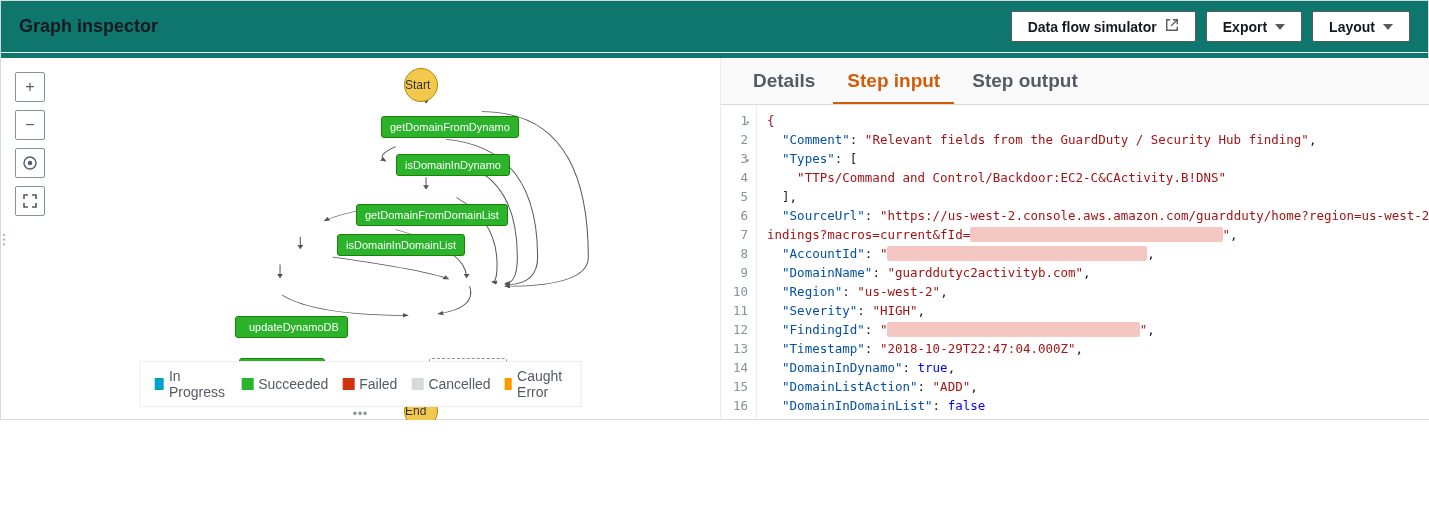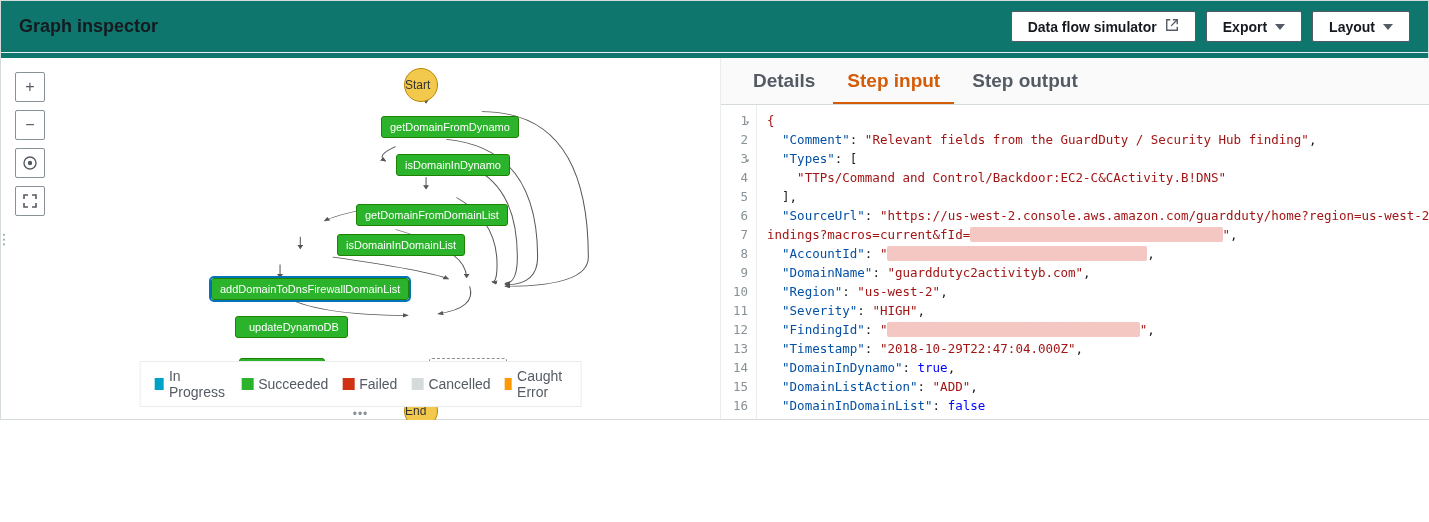--- a/index.html
+++ b/index.html
@@ -137,21 +137,20 @@
         </svg>
 
         <div class="circle" style="left:343px; top:0;">
             <span>Start</span>
           </div>
 
         <div class="node" style="left:308px; top:48px;margin-left:12px;">getDomainFromDynamo</div>
         <div class="node" style="left:289px; top:86px;margin-left:46px;">isDomainInDynamo</div>
         <div class="node" style="left:295px; top:136px;">getDomainFromDomainList</div>
         <div class="node" style="left:276px; top:166px;">isDomainInDomainList</div>
-        <div class="node selected" style="left:150px; top:210px;">addDomainToDnsFirewallDomainList</div>
         <div class="node" style="left:174px; top:248px;padding-left:13px;">updateDynamoDB</div>
         <div class="node" style="left:178px; top:290px;text-align:center;">notifySuccess</div>
         <div class="node fail" style="left:368px; top:290px;">notifyFailure</div>
 
         <div class="circle" style="left:343px; top:326px;">
             <span>End</span>
           </div>
       </div>
 
       <div class="legend">

